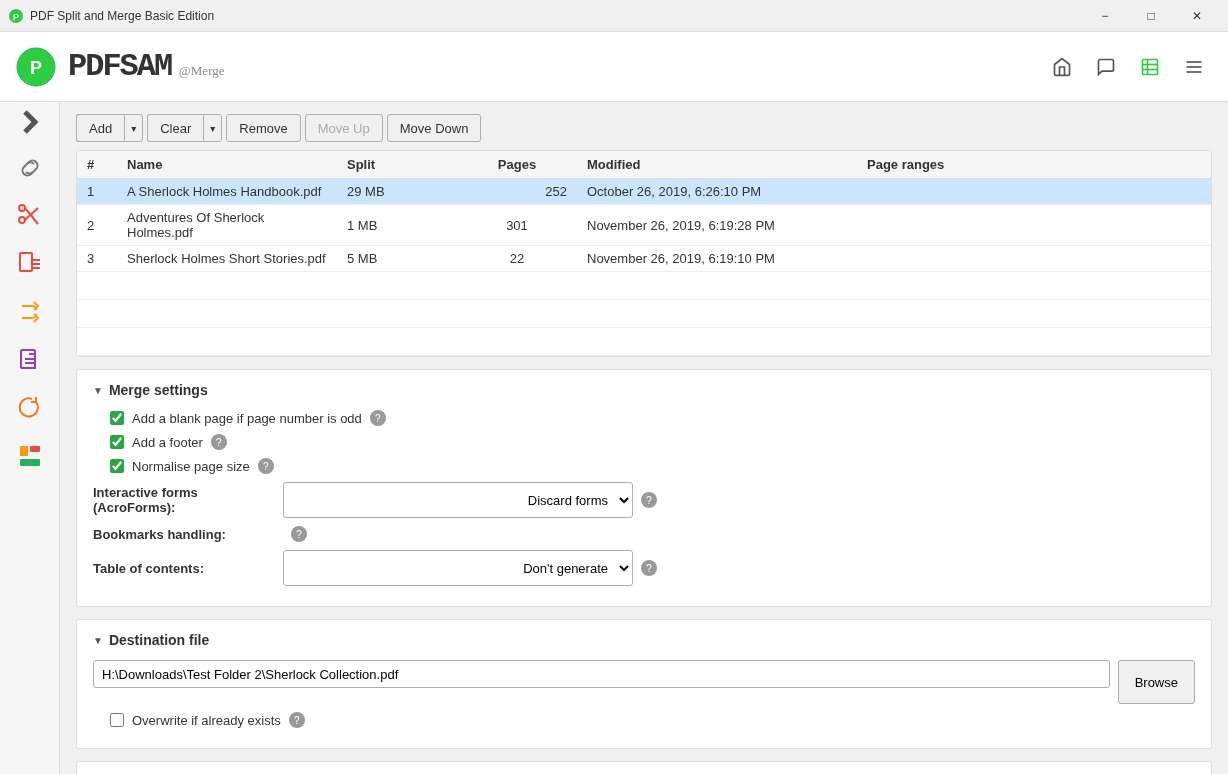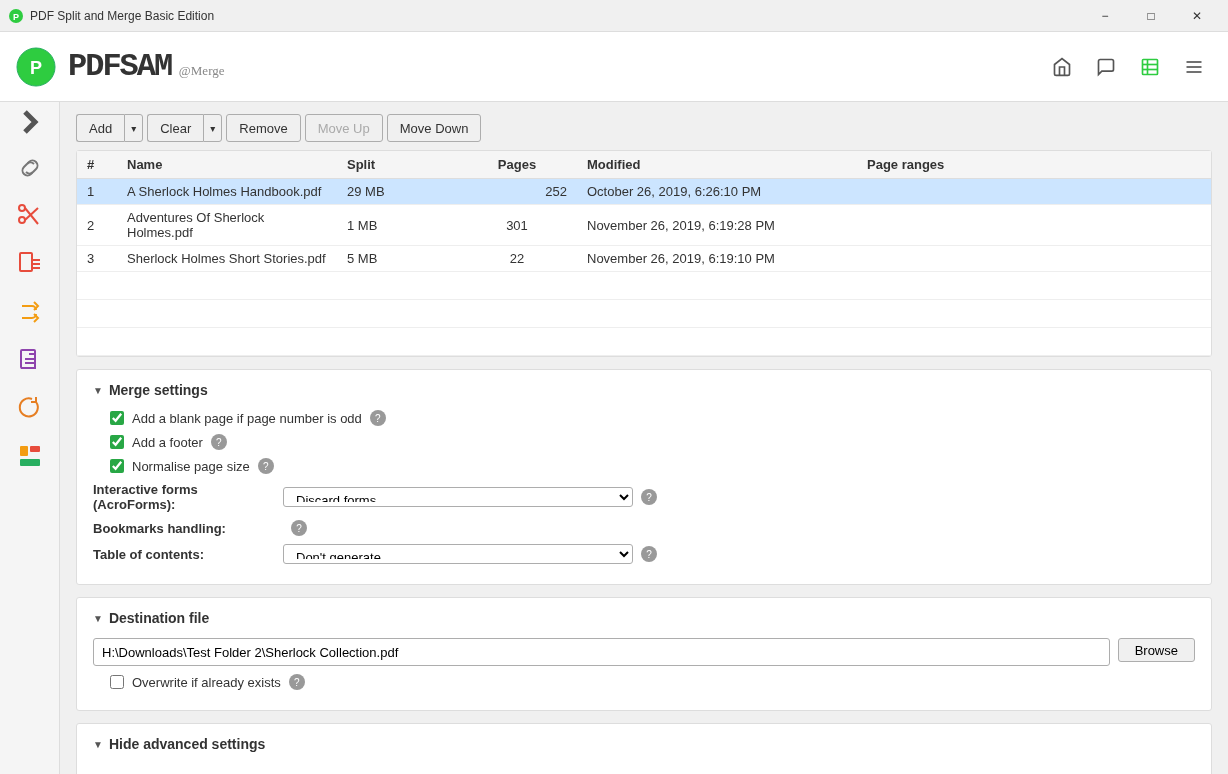--- a/index.html
+++ b/index.html
@@ -62,26 +62,26 @@
     .section-header .arrow { font-size: 10px; color: #555; }
 
     
     .checkbox-row { display: flex; align-items: center; gap: 8px; margin-bottom: 8px; padding-left: 17px; }
     .checkbox-row input[type="checkbox"] { accent-color: #28a745; width: 14px; height: 14px; }
     .help-icon { width: 16px; height: 16px; border-radius: 50%; background: #999; color: white; font-size: 10px; display: inline-flex; align-items: center; justify-content: center; cursor: pointer; flex-shrink: 0; }
 
     
     .dropdown-row { display: flex; align-items: center; margin-bottom: 8px; }
     .dropdown-label { width: 190px; font-size: 13px; color: #333; font-weight: bold; }
-    .dropdown-select { width: 350px; padding: 4px 8px; border: 1px solid #adadad; border-radius: 3px; font-size: 13px; background: white; cursor: pointer; height: 20px; }
+    .dropdown-select { width: 350px; padding: 4px 8px; border: 1px solid #adadad; border-radius: 3px; font-size: 13px; background: white; cursor: pointer; height: 36px; text-align: right; }
 
     
     .dest-input-row { display: flex; gap: 8px; margin-bottom: 8px; }
     .dest-input { flex: 1; padding: 4px 8px; border: 1px solid #adadad; border-radius: 3px; font-size: 13px; height: 28px; }
-    .browse-btn { padding: 4px 16px; border: 1px solid #adadad; background: #f0f0f0; border-radius: 3px; cursor: pointer; font-size: 13px; height: 24px; }
+    .browse-btn { padding: 4px 16px; border: 1px solid #adadad; background: #f0f0f0; border-radius: 3px; cursor: pointer; font-size: 13px; height: 44px; }
 
     
     ::-webkit-scrollbar { width: 12px; }
     ::-webkit-scrollbar-track { background: #f0f0f0; }
     ::-webkit-scrollbar-thumb { background: #c0c0c0; border-radius: 6px; border: 2px solid #f0f0f0; }
   </style>
 </head>
 <body>
 
 <div class="title-bar">

